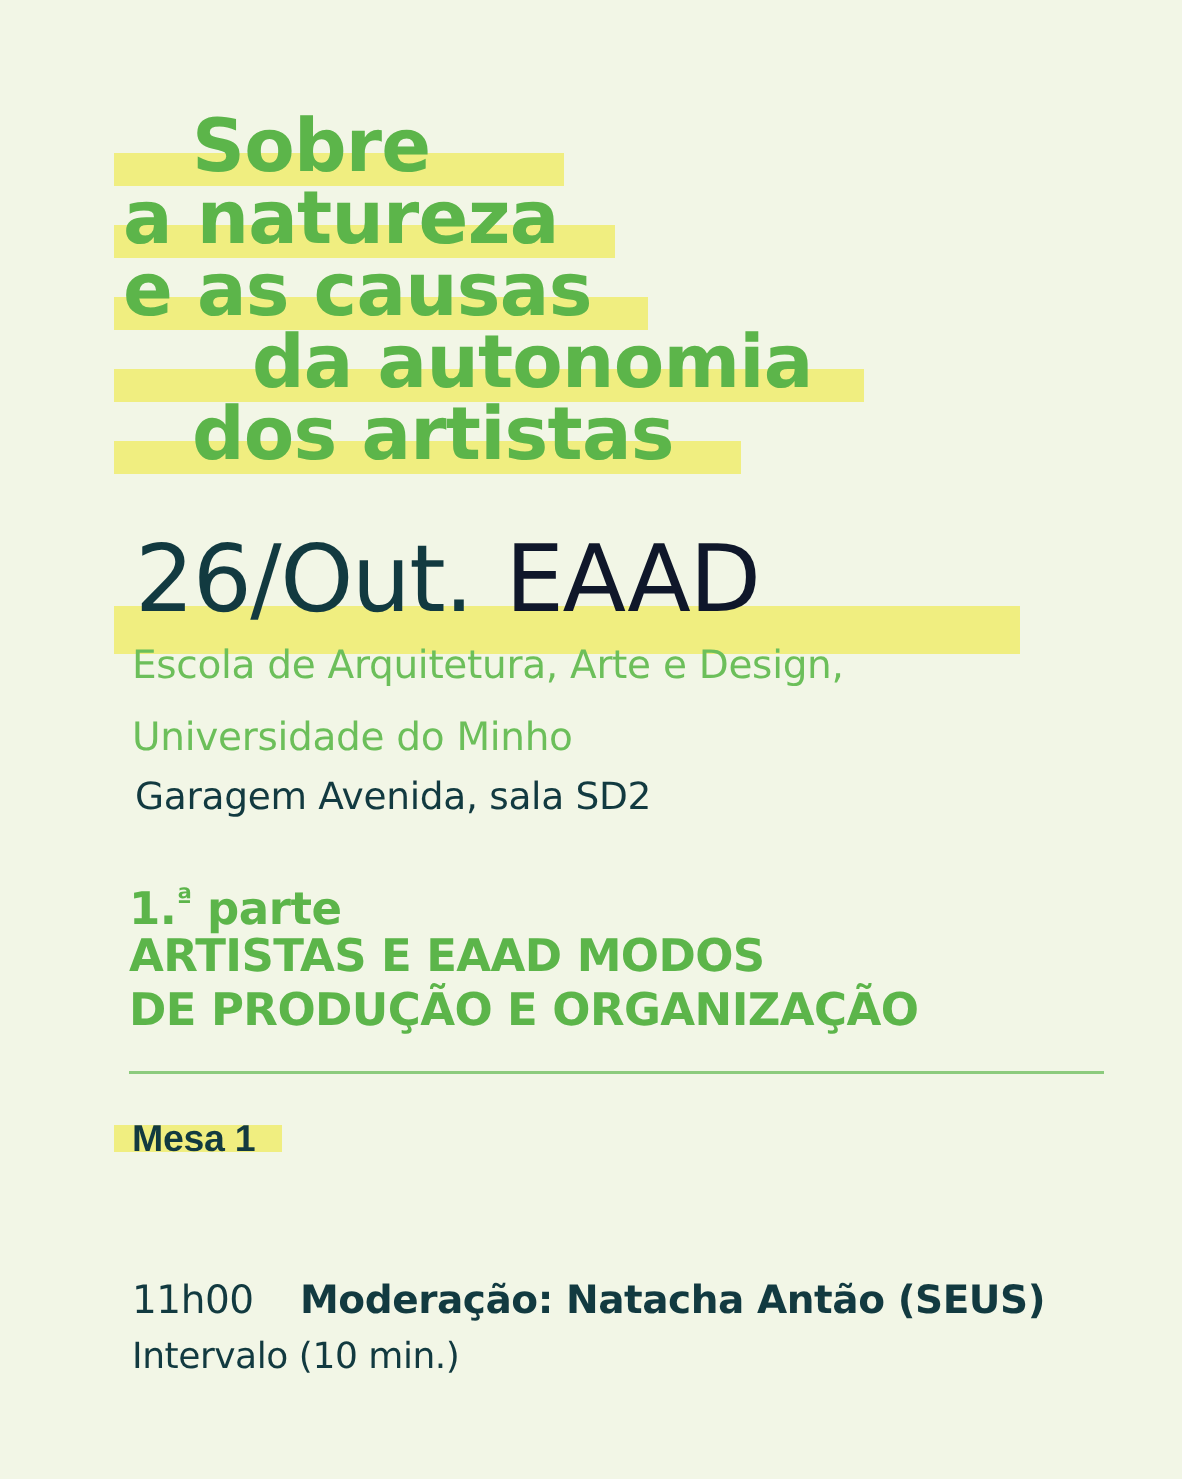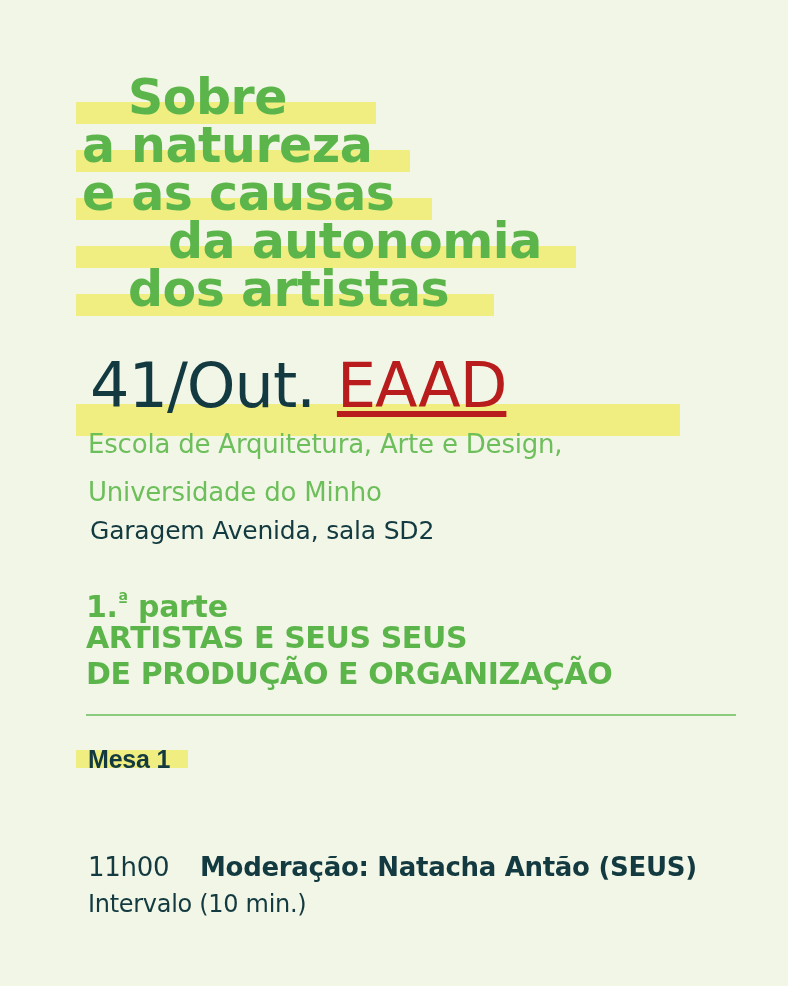--- a/index.html
+++ b/index.html
@@ -56,21 +56,21 @@
     top: 355px;
     font-family: "DejaVu Sans", sans-serif;
     font-weight: 400;
     font-size: 62px;
     line-height: 1;
     letter-spacing: -1px;
     white-space: nowrap;
     z-index: 3;
   }
   .date-part { color: #123a40; }
-  .eaad-part { color: #b91c1c; text-decoration: underline; }
+  .eaad-part { color: #0f172a; }
 
   
   .school {
     position: absolute;
     left: 88px;
     font-family: "DejaVu Sans", sans-serif;
     font-weight: 400;
     font-size: 26px;
     line-height: 1.18;
     letter-spacing: -0.2px;
@@ -202,31 +202,31 @@
     <div class="title-line" style="left:128px; top:73px;">Sobre</div>
     <div class="title-line" style="left:82px; top:121px;">a natureza</div>
     <div class="title-line" style="left:82px; top:169px;">e as causas</div>
     <div class="title-line" style="left:168px; top:217px;">da autonomia</div>
     <div class="title-line" style="left:128px; top:265px;">dos artistas</div>
   </div>
 
   <div class="hl" style="left:76px; top:404px; width:604px; height:32px;"></div>
 
   <div class="date-line">
-    <span class="date-part">41/Out.</span><span class="eaad-part" style="margin-left:22px;">EAAD</span>
+    <span class="date-part">26/Out.</span><span class="eaad-part" style="margin-left:22px;">EAAD</span>
   </div>
 
   <div class="school l1">Escola de Arquitetura, Arte e Design,</div>
   <div class="school l2">Universidade do Minho</div>
 
   <div class="venue">Garagem Avenida, sala SD2</div>
 
   <div class="part-label"><span>1.</span><sup>ª</sup><span> parte</span></div>
 
-  <div class="part-title t1">ARTISTAS E SEUS SEUS</div>
+  <div class="part-title t1">ARTISTAS E EAAD MODOS</div>
   <div class="part-title t2">DE PRODUÇÃO E ORGANIZAÇÃO</div>
 
   <div class="divider"></div>
 
   <div class="hl" style="left:76px; top:750px; width:112px; height:18px;"></div>
 
   <div class="mesa">Mesa 1</div>
 
   <div class="sched-row r3">
     <span class="time">11h00</span><span class="who">Moderação: Natacha Antão (SEUS)</span>

